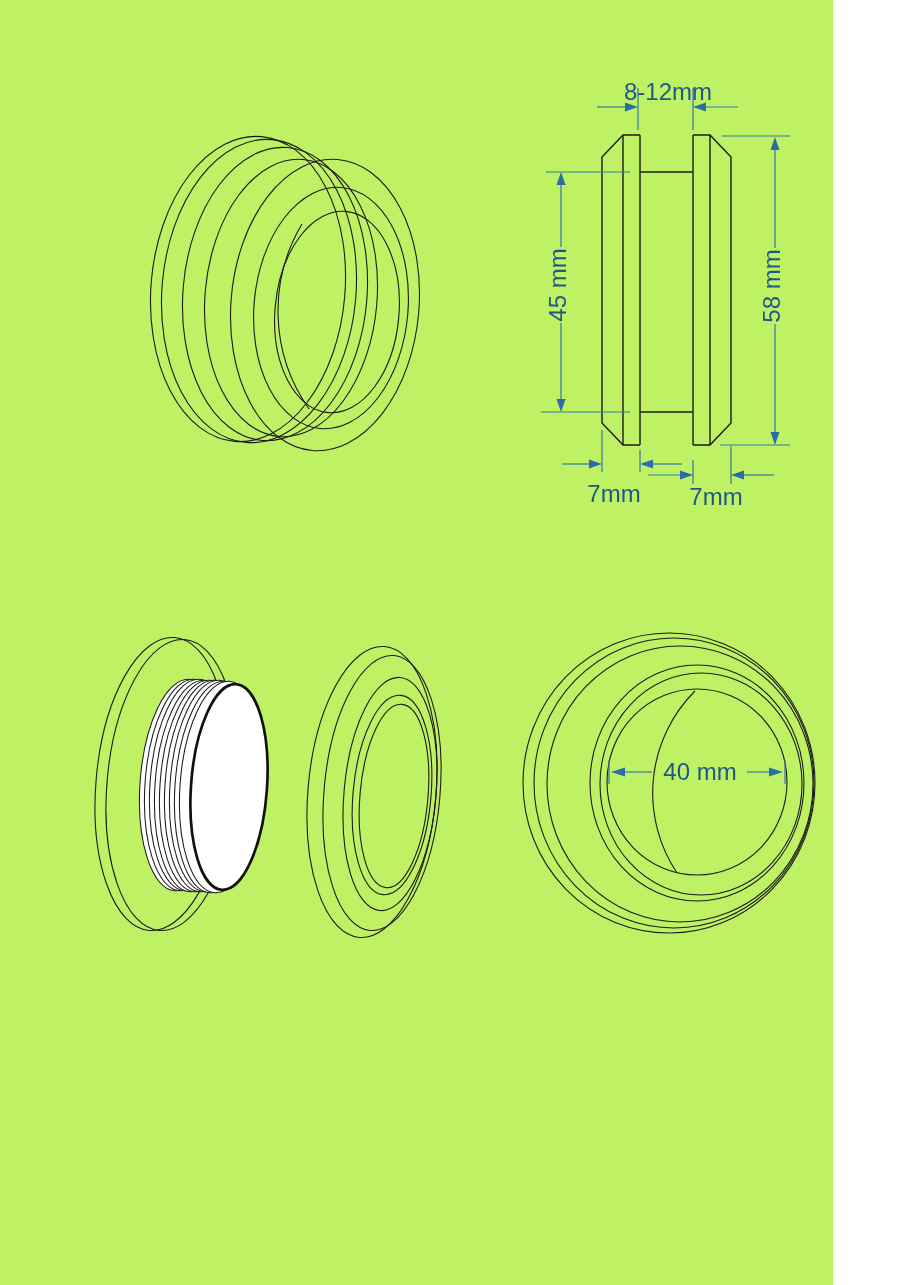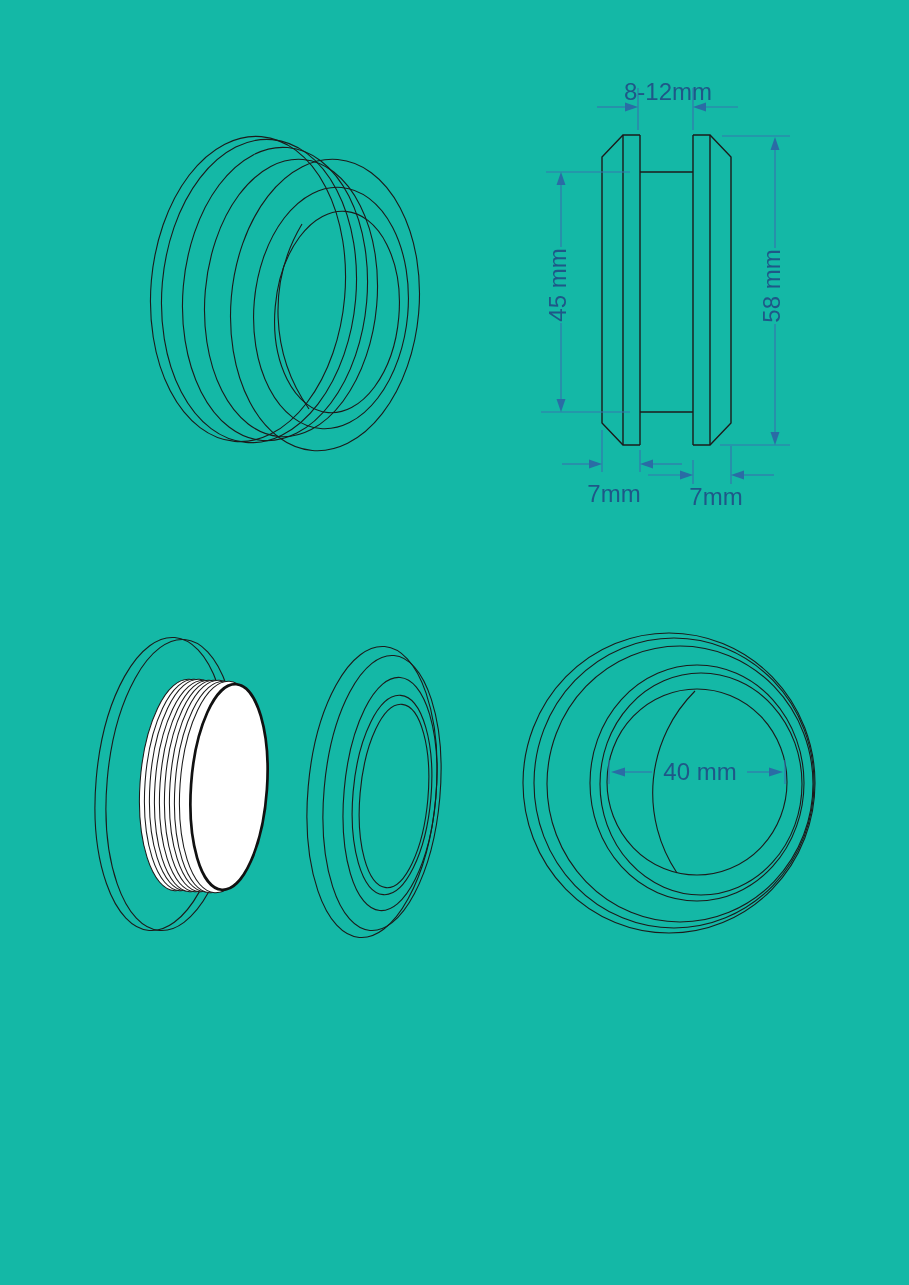--- a/index.html
+++ b/index.html
@@ -1,19 +1,19 @@
 <!DOCTYPE html>
 <html><head>
 <meta charset="utf-8">
 <style>
   html,body{margin:0;padding:0;background:#ffffff;}
   .canvas{
     position:relative;
-    width:909px;height:1285px;
-    background:#14b8a6;
+    width:833px;height:1285px;
+    background:#bef264;
     font-family:"Liberation Sans", sans-serif;
     overflow:hidden;
   }
   svg{display:block;}
   .blk{fill:none;stroke:#1b1b1b;stroke-width:1.4;}
   .blk-thin{fill:none;stroke:#1b1b1b;stroke-width:1.1;}
   .blk-thick{fill:#ffffff;stroke:#111111;stroke-width:2.7;}
   .thread{fill:#ffffff;stroke:#1b1b1b;stroke-width:1.05;}
   .dim{stroke:#3476ad;stroke-width:1.2;fill:none;}
   .dim-arrow{fill:#2a6ca5;stroke:none;}

